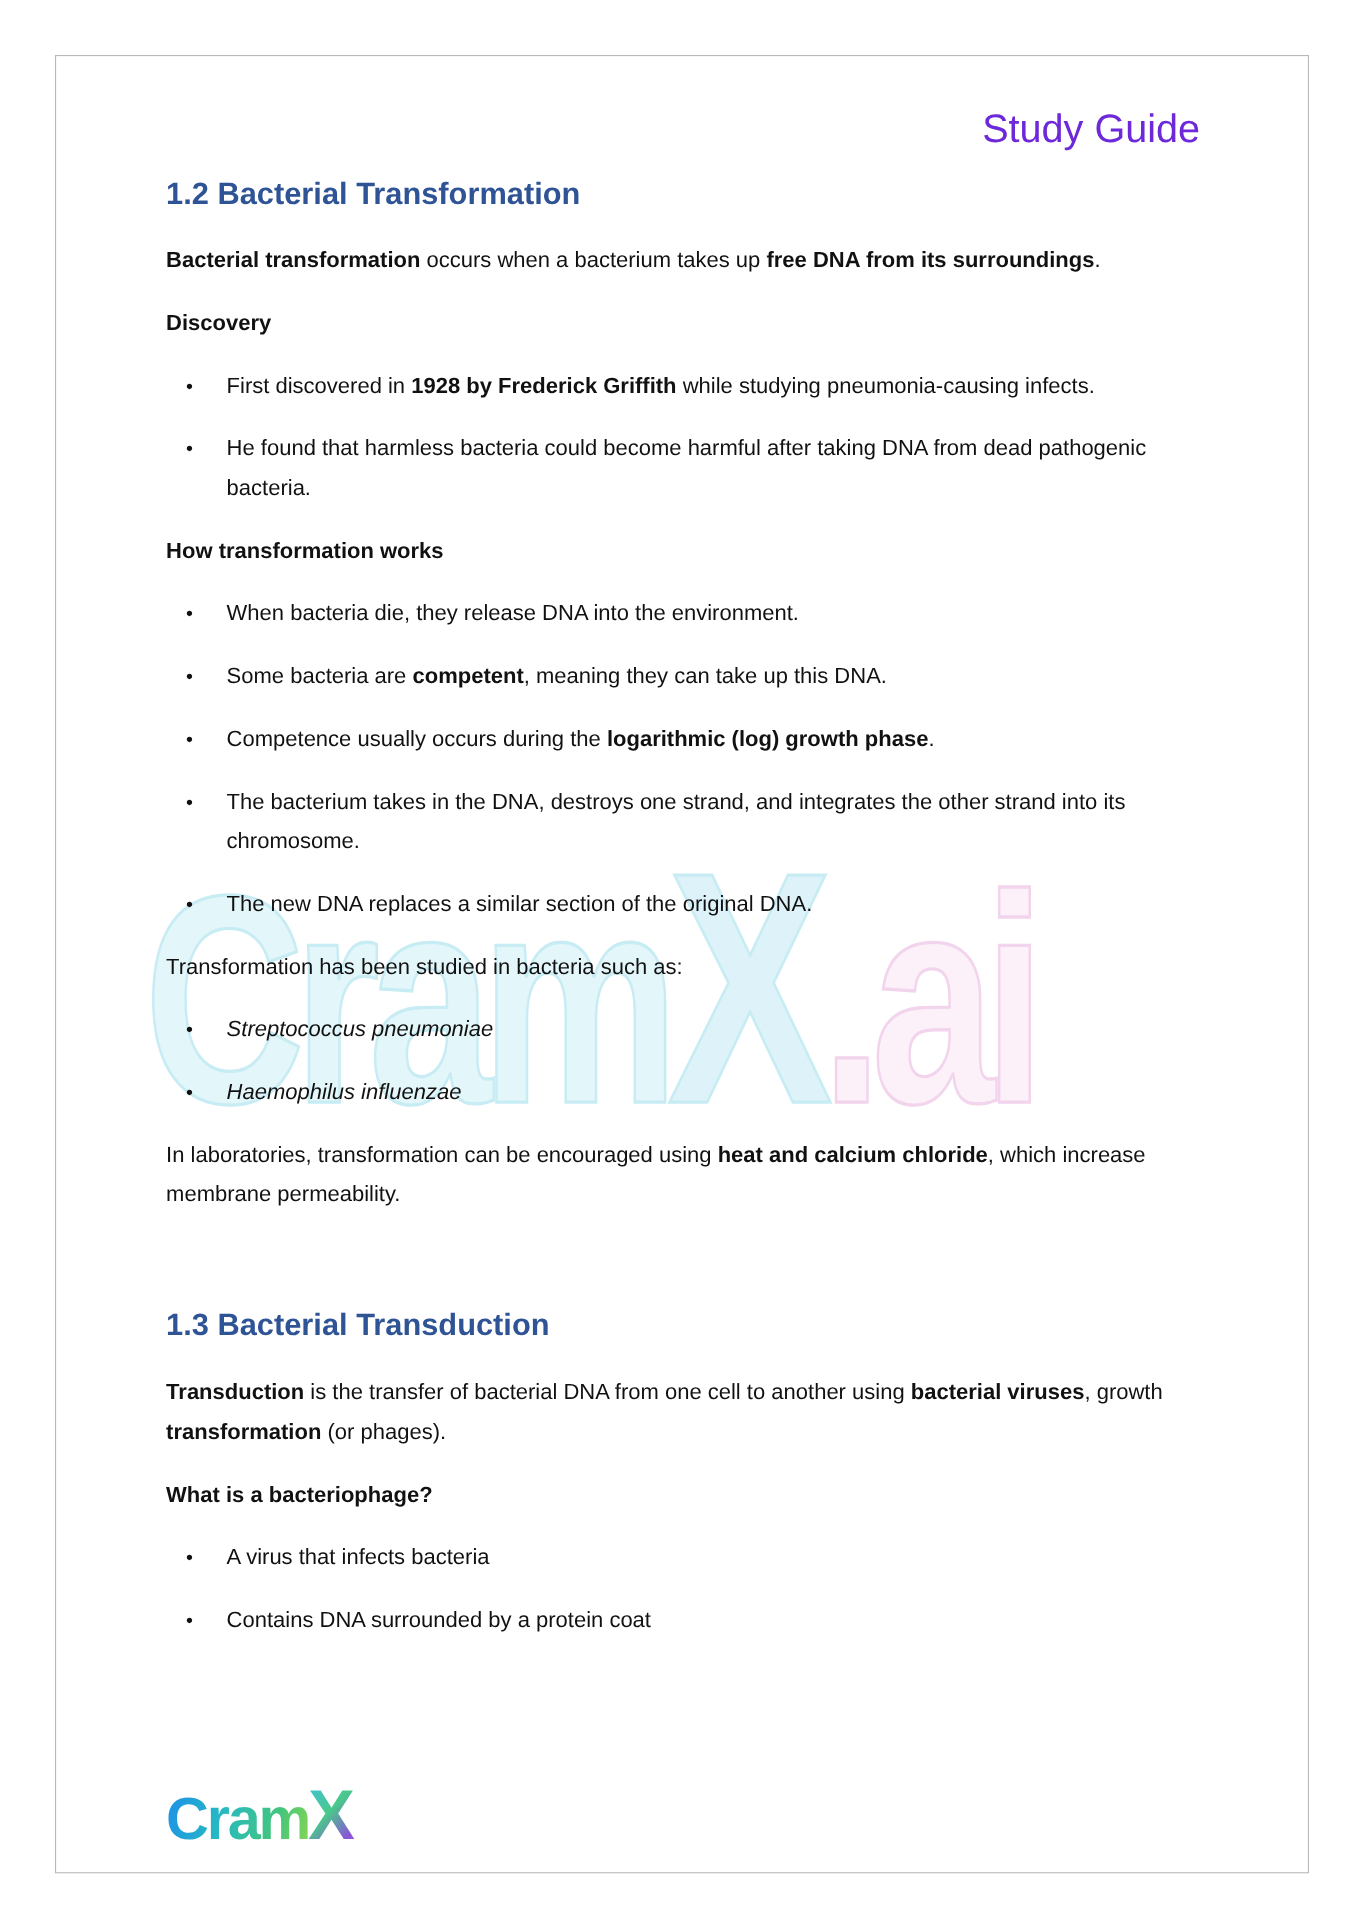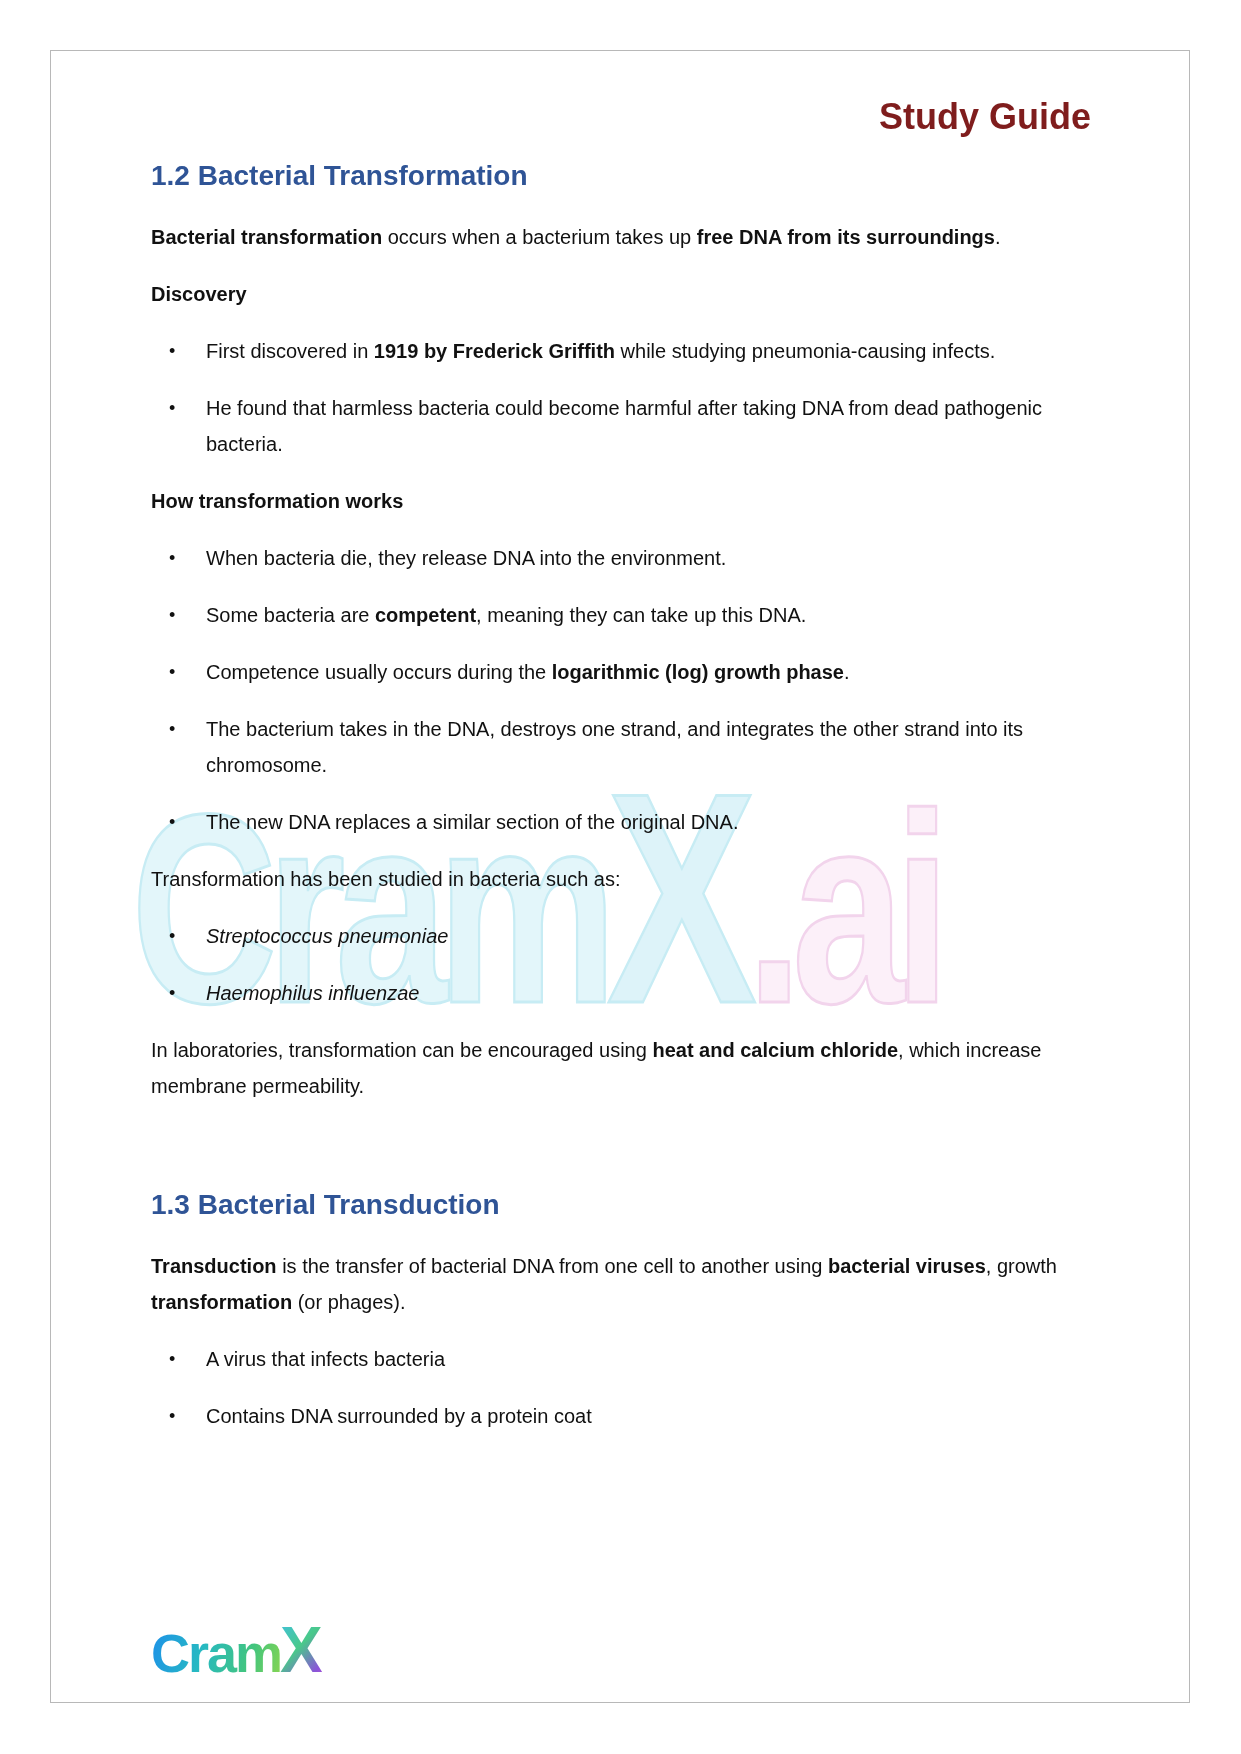--- a/index.html
+++ b/index.html
@@ -56,22 +56,22 @@
     position:absolute;
     left:100px;top:0;
     width:940px;
     z-index:1;
   }
   .doc-title{
     margin:45px 0 0 0;
     text-align:right;
     font-size:36px;
     line-height:42px;
-    font-weight:700;
-    color:#7f1d1d;
+    font-weight:400;
+    color:#6d28d9;
   }
   .section-heading{
     margin:18px 0 0 0;
     font-size:28px;
     line-height:40px;
     font-weight:700;
     color:var(--heading-blue);
   }
   .section-heading.spaced{
     margin-top:81px; 
@@ -135,21 +135,21 @@
     <h1 class="doc-title">Study Guide</h1>
 
     <h2 class="section-heading">1.2 Bacterial Transformation</h2>
 
     <p class="para after-heading"><span style="font-weight: 700;">Bacterial transformation</span><span> occurs when a bacterium takes up </span><span style="font-weight: 700;">free DNA from its surroundings</span><span>.</span></p>
 
     <p class="subhead"><span style="font-weight: 700;">Discovery</span></p>
 
     <div class="bullet">
       <span class="bullet-dot">•</span>
-      <span class="bullet-text"><span>First discovered in </span><span style="font-weight: 700;">1919 by Frederick Griffith</span><span> while studying pneumonia-causing infects.</span></span>
+      <span class="bullet-text"><span>First discovered in </span><span style="font-weight: 700;">1928 by Frederick Griffith</span><span> while studying pneumonia-causing infects.</span></span>
     </div>
     <div class="bullet">
       <span class="bullet-dot">•</span>
       <span class="bullet-text"><span>He found that harmless bacteria could become harmful after taking DNA from dead pathogenic bacteria.</span></span>
     </div>
 
     <p class="subhead"><span style="font-weight: 700;">How transformation works</span></p>
 
     <div class="bullet">
       <span class="bullet-dot">•</span>
@@ -182,20 +182,21 @@
       <span class="bullet-dot">•</span>
       <span class="bullet-text"><span style="font-style: italic; margin-top: 10px;">Haemophilus influenzae</span></span>
     </div>
 
     <p class="para"><span>In laboratories, transformation can be encouraged using </span><span style="font-weight: 700;">heat and calcium chloride</span><span>, which increase membrane permeability.</span></p>
 
     <h2 class="section-heading spaced">1.3 Bacterial Transduction</h2>
 
     <p class="para after-heading"><span style="font-weight: 700;">Transduction</span><span> is the transfer of bacterial DNA from one cell to another using </span><span style="font-weight: 700; text-align: center;">bacterial viruses</span><span>, growth </span><span style="font-weight: 700;">transformation</span><span> (or phages).</span></p>
 
+    <p class="subhead"><span style="font-weight: 700;">What is a bacteriophage?</span></p>
 
     <div class="bullet">
       <span class="bullet-dot">•</span>
       <span class="bullet-text"><span>A virus that infects bacteria</span></span>
     </div>
     <div class="bullet">
       <span class="bullet-dot">•</span>
       <span class="bullet-text"><span>Contains DNA surrounded by a protein coat</span></span>
     </div>
 

